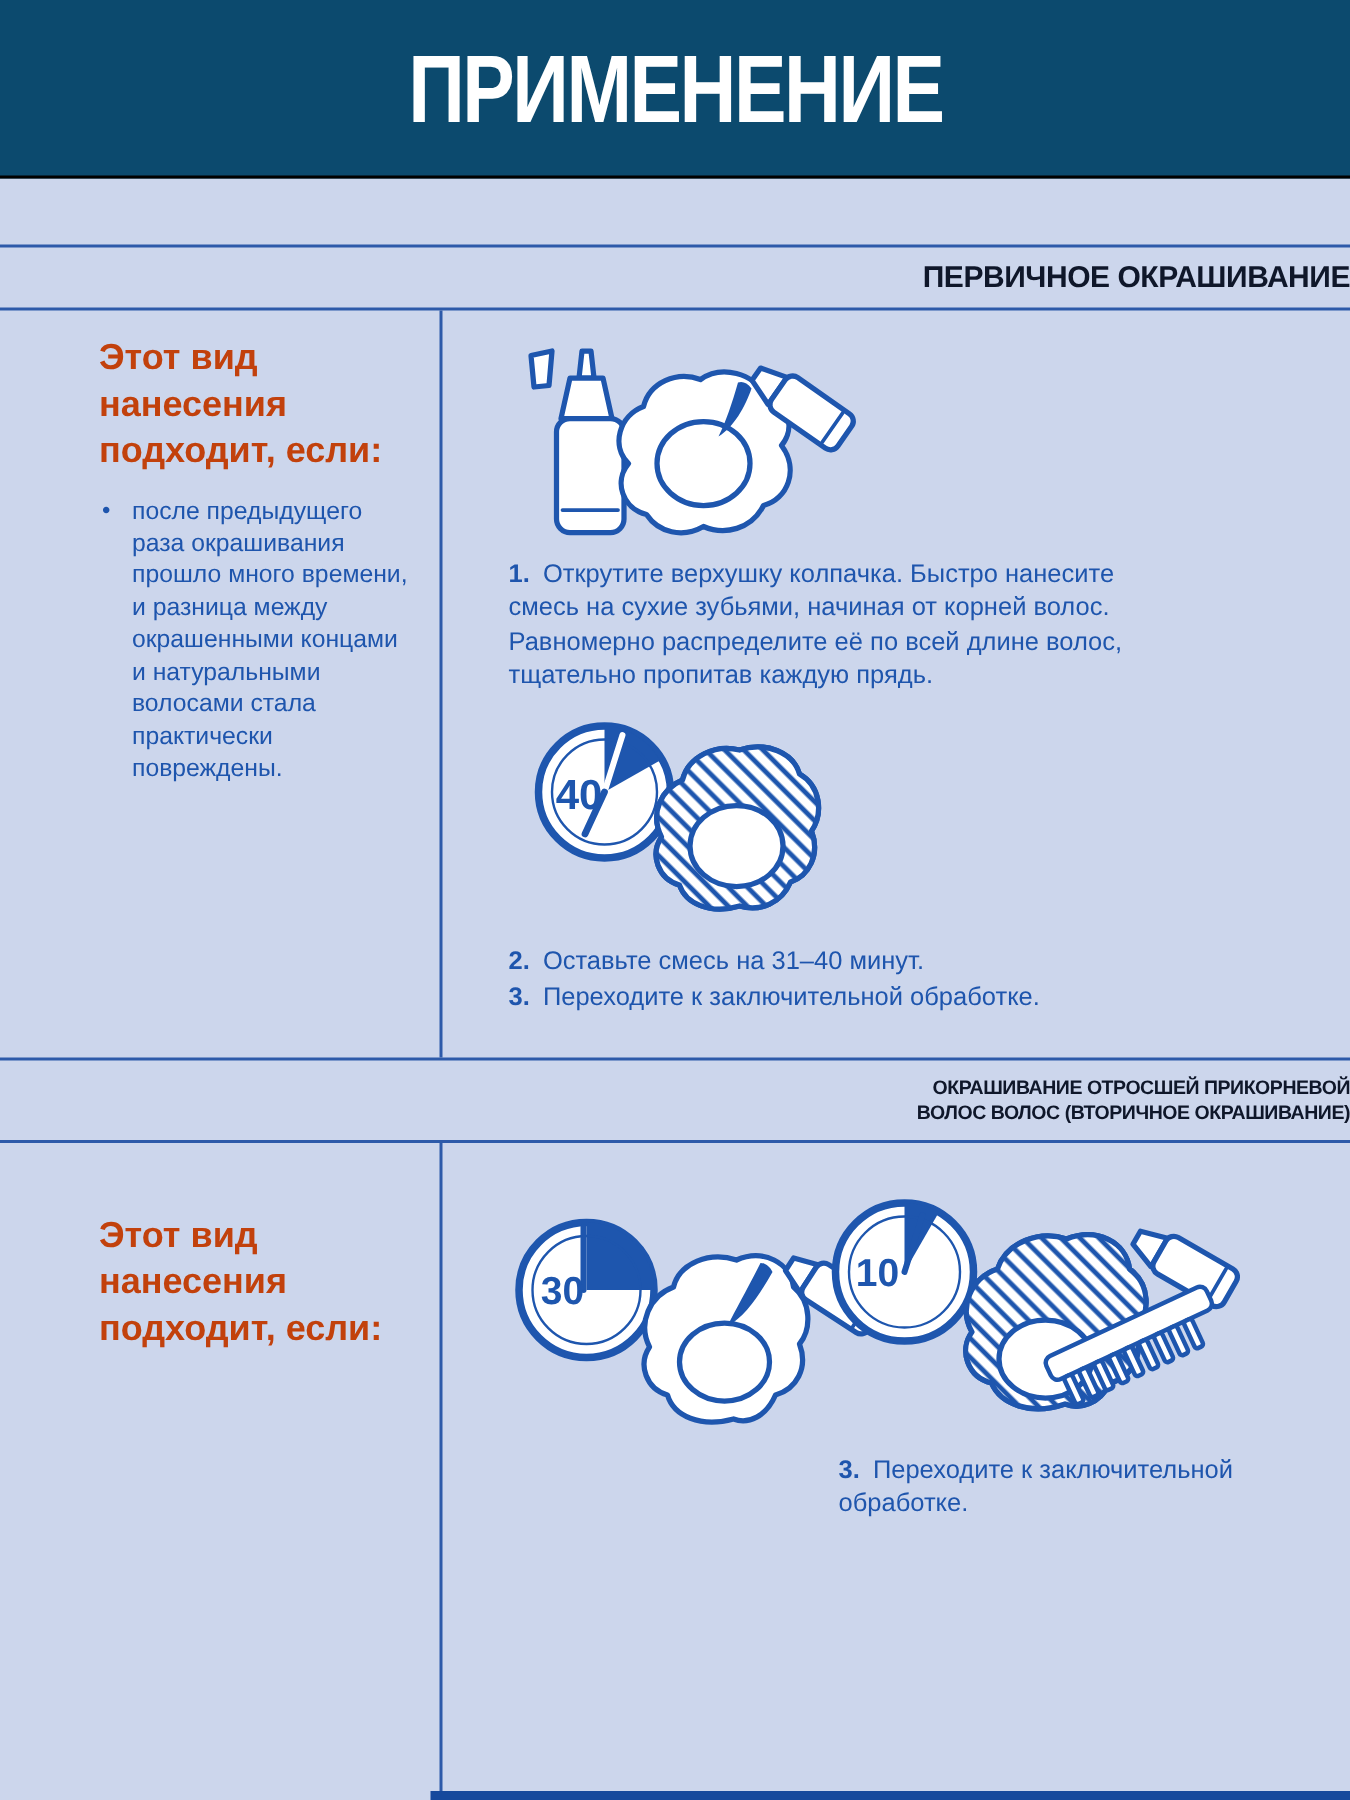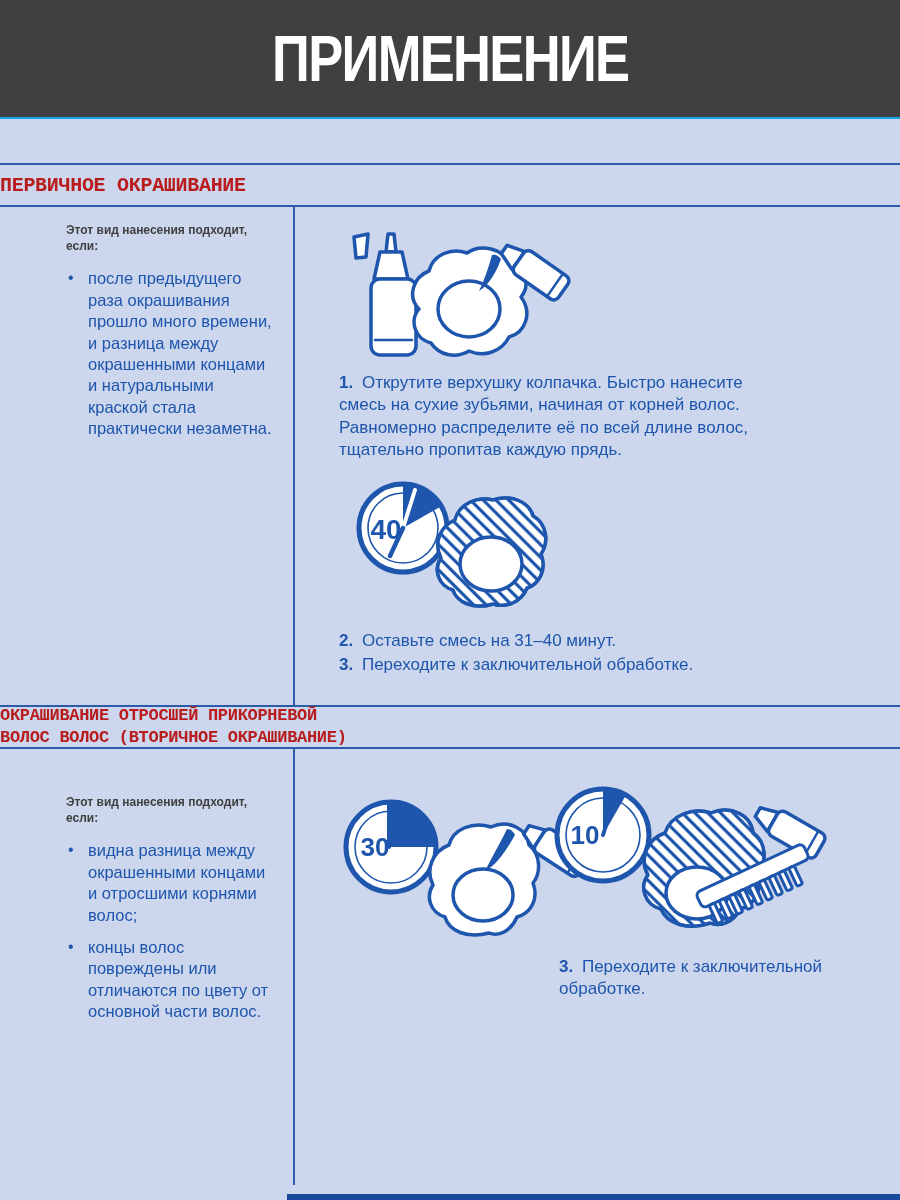--- a/index.html
+++ b/index.html
@@ -4,47 +4,47 @@
 <style>
   html,body{margin:0;padding:0;}
   body{
     width:900px;height:1200px;overflow:hidden;position:relative;
     background:#ccd6ec;
     font-family:"Liberation Sans",sans-serif;
     color:#1e55ad;
   }
   
   .header{
-    height:117px;background:#404040;border-bottom:2px solid #0ea5e9;
+    height:117px;background:#0c4a6e;border-bottom:2px solid #000000;
     display:flex;align-items:center;justify-content:center;
   }
   .header h1{
     margin:0;color:#ffffff;font-size:64px;font-weight:bold;
     letter-spacing:-2px;transform:scaleX(.82);transform-origin:center;
     white-space:nowrap;
   }
   .gap1{height:44px;}
   .rule{height:2px;background:#2d5aa9;}
   
   .sec-title{
-    display:flex;flex-direction:column;align-items:flex-start;justify-content:center;
-    font-weight:bold;color:#b91c1c;text-align:center;font-family:Liberation Mono, monospace;
+    display:flex;flex-direction:column;align-items:flex-end;justify-content:center;
+    font-weight:bold;color:#0f172a;text-align:center;
   }
   .sec-title.one{height:40px;font-size:20px;letter-spacing:-0.3px;}
-  .sec-title.two{height:40px;font-size:17px;line-height:1.3;letter-spacing:-0.3px;}
+  .sec-title.two{height:53px;font-size:13px;line-height:1.3;letter-spacing:-0.3px;}
   
   .body1{height:498px;display:flex;box-sizing:border-box;}
   .body2{height:436px;display:flex;box-sizing:border-box;}
   .aside{
     width:295px;min-width:295px;box-sizing:border-box;
     border-right:2px solid #2d5aa9;
     padding:16px 18px 0 66px;
   }
   .body2 .aside{padding-top:46px;}
-  .aside h3{margin:0 0 14px 0;font-size:12px;font-weight:bold;color:#404040;line-height:1.3;}
+  .aside h3{margin:0 0 14px 0;font-size:24px;font-weight:bold;color:#c2410c;line-height:1.3;}
   .aside ul{margin:0;padding:0;list-style:none;}
   .aside li{
     position:relative;padding-left:22px;margin-bottom:11px;
     font-size:16.5px;line-height:1.3;
   }
   .aside li::before{content:"•";position:absolute;left:2px;top:0;font-size:16px;}
   .maincol{flex:1;box-sizing:border-box;padding:18px 20px 0 44px;}
   .step{margin:6px 0 8px 0;font-size:17px;line-height:1.32;}
   .step b{margin-right:4px;}
   .step.w455{width:455px;}
@@ -74,21 +74,21 @@
 <div class="rule"></div>
 <div class="sec-title one">
   <span>ПЕРВИЧНОЕ ОКРАШИВАНИЕ</span>
 </div>
 <div class="rule"></div>
 
 <div class="body1">
   <aside class="aside">
     <h3>Этот вид нанесения подходит, если:</h3>
     <ul>
-      <li>после предыдущего раза окрашивания прошло много времени, и разница между окрашенными концами и натуральными краской стала практически незаметна.</li>
+      <li>после предыдущего раза окрашивания прошло много времени, и разница между окрашенными концами и натуральными волосами стала практически повреждены.</li>
     </ul>
   </aside>
 
   <div class="maincol">
 
     <svg class="illo illo-a" width="250" height="135" viewBox="0 0 250 135">
       <g stroke="#1e56ae" stroke-width="3.5" fill="#ffffff" stroke-linejoin="round" stroke-linecap="round">
         <path d="M13,10 L27,7 L25,30 L15,31 Z"></path>
         <path d="M47,7 L53,7 L55,25 L45,25 Z"></path>
         <path d="M39,25 L61,25 L67,52 L33,52 Z"></path>
@@ -146,24 +146,20 @@
 <div class="rule"></div>
 <div class="sec-title two">
   <span>ОКРАШИВАНИЕ ОТРОСШЕЙ ПРИКОРНЕВОЙ</span>
   <span>ВОЛОС ВОЛОС (ВТОРИЧНОЕ ОКРАШИВАНИЕ)</span>
 </div>
 <div class="rule"></div>
 
 <div class="body2">
   <aside class="aside">
     <h3>Этот вид нанесения подходит, если:</h3>
-    <ul>
-      <li>видна разница между окрашенными концами и отросшими корнями волос;</li>
-      <li>концы волос повреждены или отличаются по цвету от основной части волос.</li>
-    </ul>
   </aside>
 
   <div class="two-cols">
     <div class="col-mid">
 
       <svg class="illo" width="260" height="160" viewBox="0 0 260 160">
         <g stroke="#1e56ae" stroke-width="3.5" fill="#ffffff" stroke-linejoin="round" stroke-linecap="round">
           <circle cx="52" cy="62" r="45" stroke-width="5"></circle>
           <path d="M52,62 L52,17 A45,45 0 0 1 97,62 Z" fill="#1e56ae" stroke="none"></path>
           <circle cx="52" cy="62" r="36" fill="none" stroke-width="1.6"></circle>

